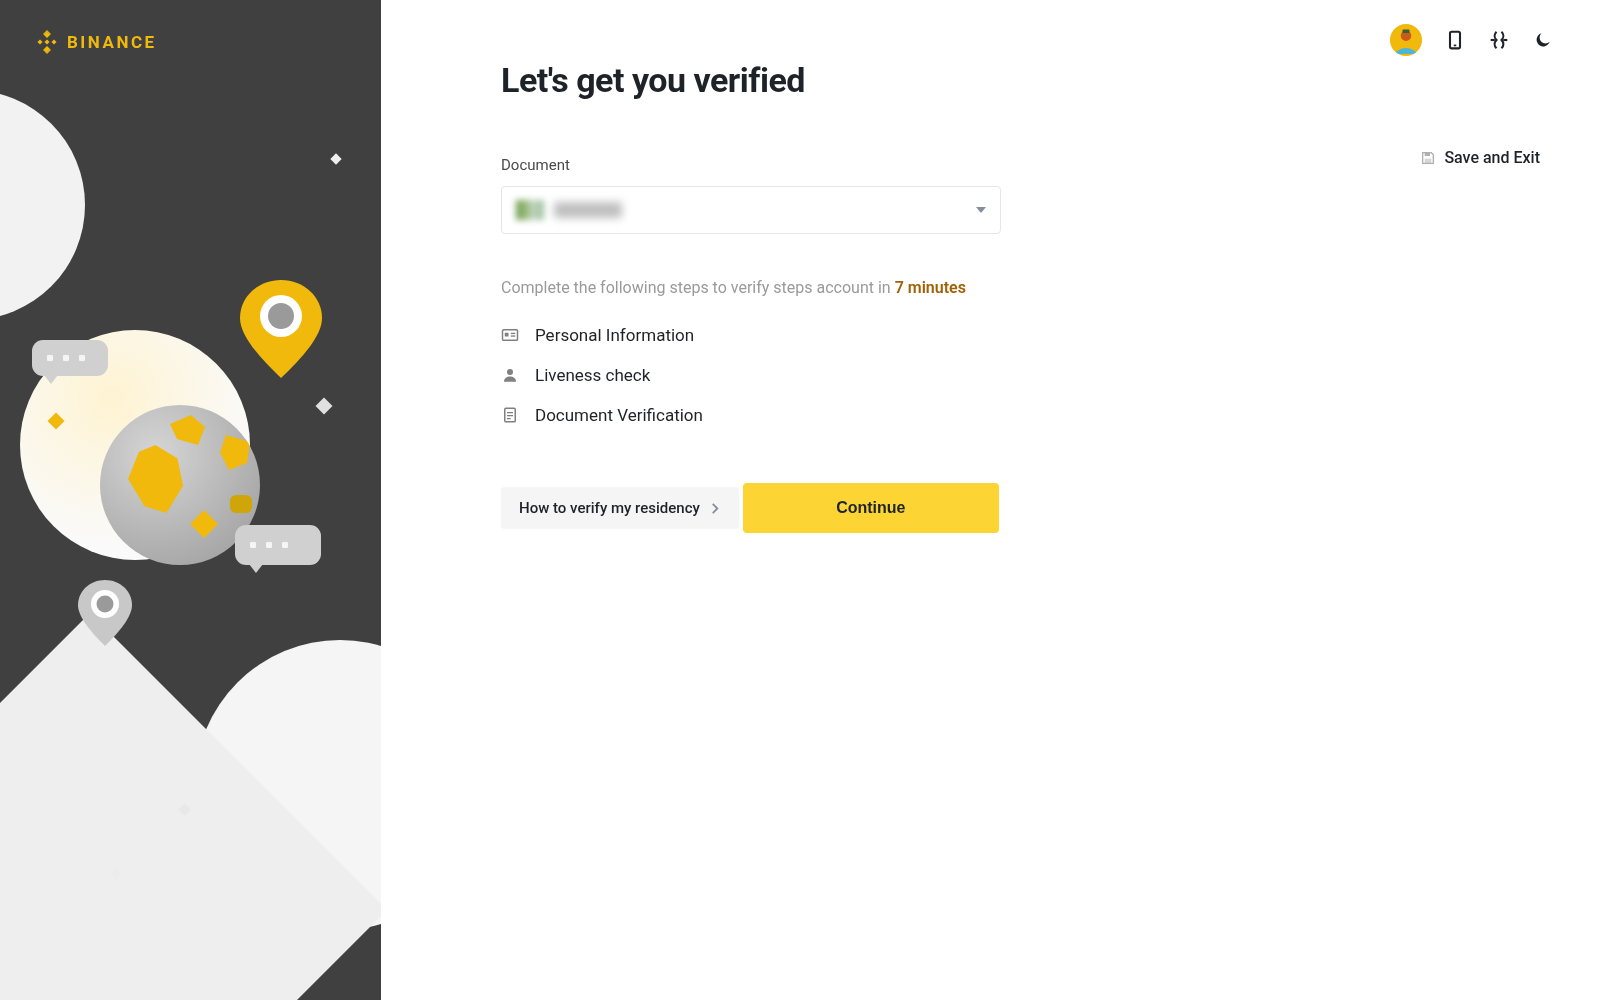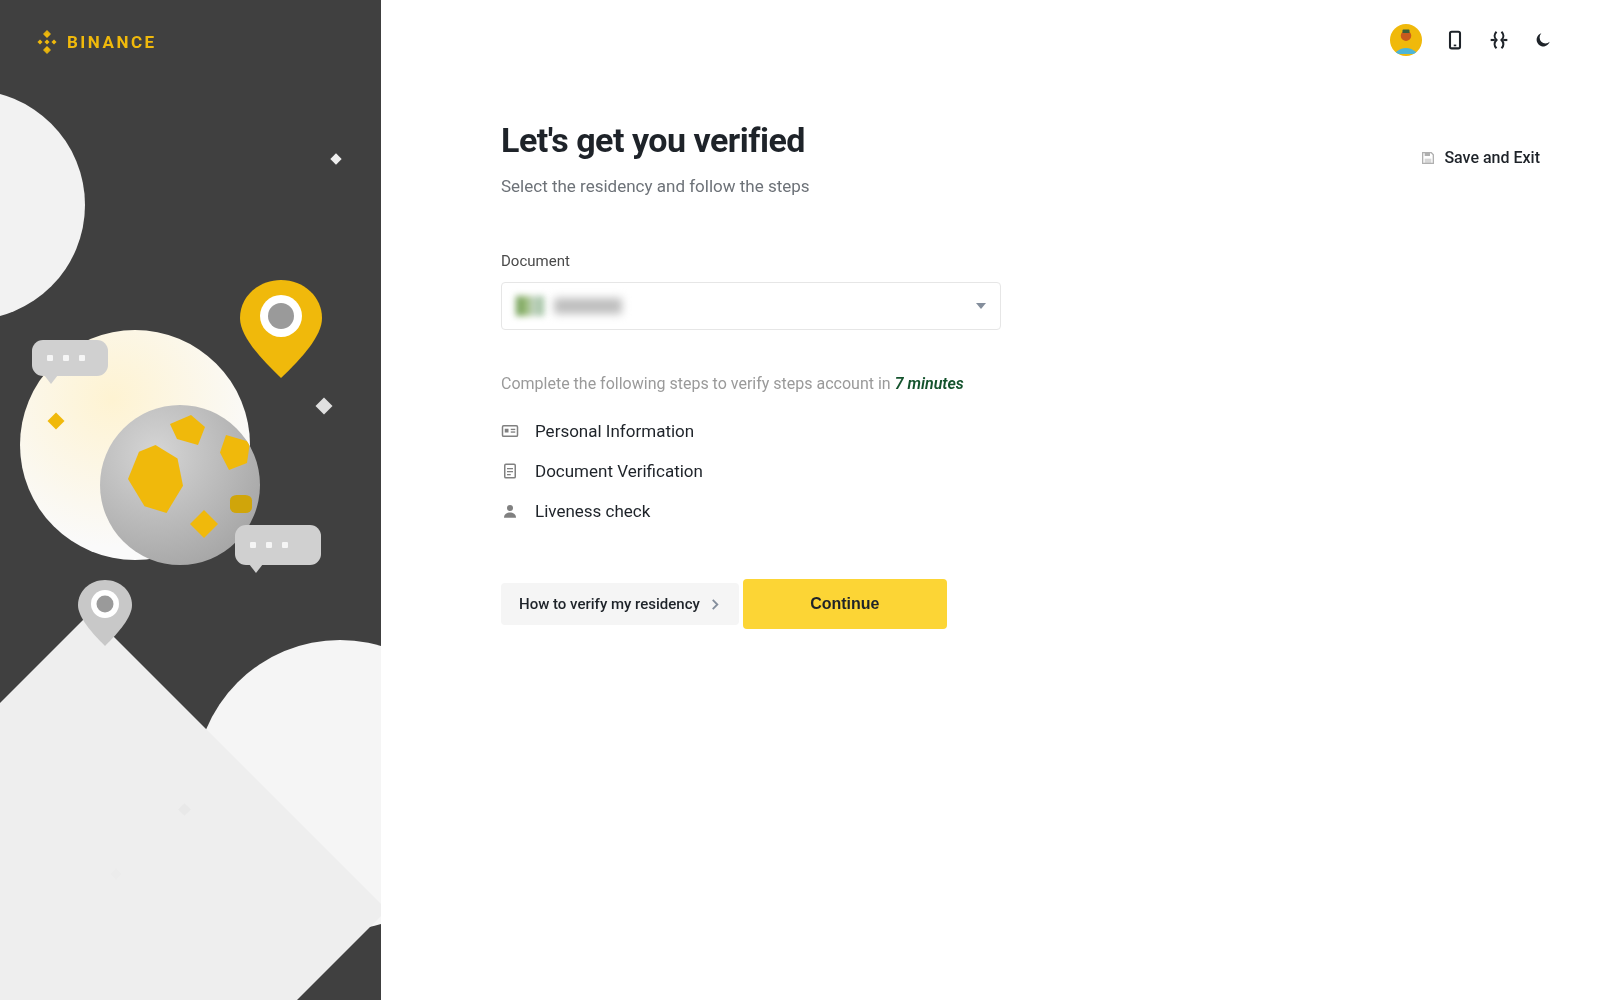--- a/index.html
+++ b/index.html
@@ -202,21 +202,21 @@
       align-items: center;
       gap: 8px;
       cursor: pointer;
       color: #1e2329;
       font-size: 16px;
       font-weight: 500;
     }
     .save-exit svg { width:16px; height:16px; fill:#b0b0b0; }
     
     
-    .content { margin-top: 60px; max-width: 500px; }
+    .content { max-width: 500px; }
     .title {
       font-size: 34px;
       font-weight: 700;
       color: #1e2329;
       letter-spacing: -0.5px;
     }
     .subtitle {
       margin-top: 16px;
       font-size: 17px;
       color: #6d7278;
@@ -258,21 +258,21 @@
       width: 0; height: 0;
       border-left: 5px solid transparent;
       border-right: 5px solid transparent;
       border-top: 6px solid #848e9c;
     }
     .complete-text {
       margin-top: 44px;
       font-size: 16px;
       color: #9a9a9a;
     }
-    .complete-text strong { color: #14532d; font-weight: 600; font-style: italic; }
+    .complete-text strong { color: #a16207; font-weight: 600; }
     
     .steps-list {
       margin-top: 28px;
       display: flex;
       flex-direction: column;
       gap: 20px;
     }
     .step-item {
       display: flex;
       align-items: center;
@@ -292,21 +292,21 @@
       border-radius: 4px;
       font-size: 15px;
       font-weight: 500;
       color: #1e2329;
       cursor: pointer;
     }
     .howto-btn svg { width:11px; height:11px; fill:#848e9c; }
     
     .continue-btn {
       margin-top: 58px;
-      width: 204px;
+      width: 256px;
       height: 50px;
       background: #FCD535;
       border: none;
       border-radius: 4px;
       font-size: 16px;
       font-weight: 600;
       color: #1e2329;
       cursor: pointer;
     }
   </style>
@@ -410,21 +410,20 @@
     <svg viewBox="0 0 24 24">
         <path d="M4 4h13l3 3v13H4z" fill="none" stroke="#b0b0b0" stroke-width="2"></path>
         <rect x="7" y="4" width="8" height="5" fill="#b0b0b0"></rect>
         <rect x="7" y="13" width="10" height="7" fill="#b0b0b0" opacity="0.5"></rect>
       </svg>
     <span>Save and Exit</span>
   </div>
 
   <div class="content">
     <h1 class="title">Let's get you verified</h1>
-    <p class="subtitle">Select the residency and follow the steps</p>
     
     <div class="field-label">Document</div>
     <div class="select-box">
       <div class="select-value">
         <div class="blurred-flag"></div>
         <div class="blurred-text"></div>
       </div>
       <div class="chev-down"></div>
     </div>
     
@@ -437,34 +436,34 @@
         <svg viewBox="0 0 24 24">
             <rect x="2" y="5" width="20" height="14" rx="1.5" fill="none" stroke="#808080" stroke-width="2"></rect>
             <rect x="5" y="9" width="5" height="5" fill="#808080"></rect>
             <rect x="13" y="9" width="6" height="1.8" fill="#808080"></rect>
             <rect x="13" y="12.5" width="6" height="1.8" fill="#808080"></rect>
           </svg>
         <span>Personal Information</span>
       </div>
       <div class="step-item">
         <svg viewBox="0 0 24 24">
+            <circle cx="12" cy="8" r="4" fill="#808080"></circle>
+            <path d="M4 21 C4 16 8 14 12 14 C16 14 20 16 20 21 Z" fill="#808080"></path>
+          </svg>
+        <span>Liveness check</span>
+      </div>
+      <div class="step-item">
+        <svg viewBox="0 0 24 24">
             <rect x="5" y="3" width="14" height="18" rx="1.5" fill="none" stroke="#808080" stroke-width="2"></rect>
             <rect x="8" y="8" width="8" height="1.7" fill="#808080"></rect>
             <rect x="8" y="12" width="8" height="1.7" fill="#808080"></rect>
             <rect x="8" y="16" width="5" height="1.7" fill="#808080"></rect>
           </svg>
         <span>Document Verification</span>
       </div>
-      <div class="step-item">
-        <svg viewBox="0 0 24 24">
-            <circle cx="12" cy="8" r="4" fill="#808080"></circle>
-            <path d="M4 21 C4 16 8 14 12 14 C16 14 20 16 20 21 Z" fill="#808080"></path>
-          </svg>
-        <span>Liveness check</span>
-      </div>
     </div>
     
     <div class="howto-btn">
       <span>How to verify my residency</span>
       <svg viewBox="0 0 12 12">
           <path d="M3 1 L8 6 L3 11" stroke="#848e9c" stroke-width="2" fill="none"></path>
         </svg>
     </div>
     
     <button class="continue-btn">Continue</button>

